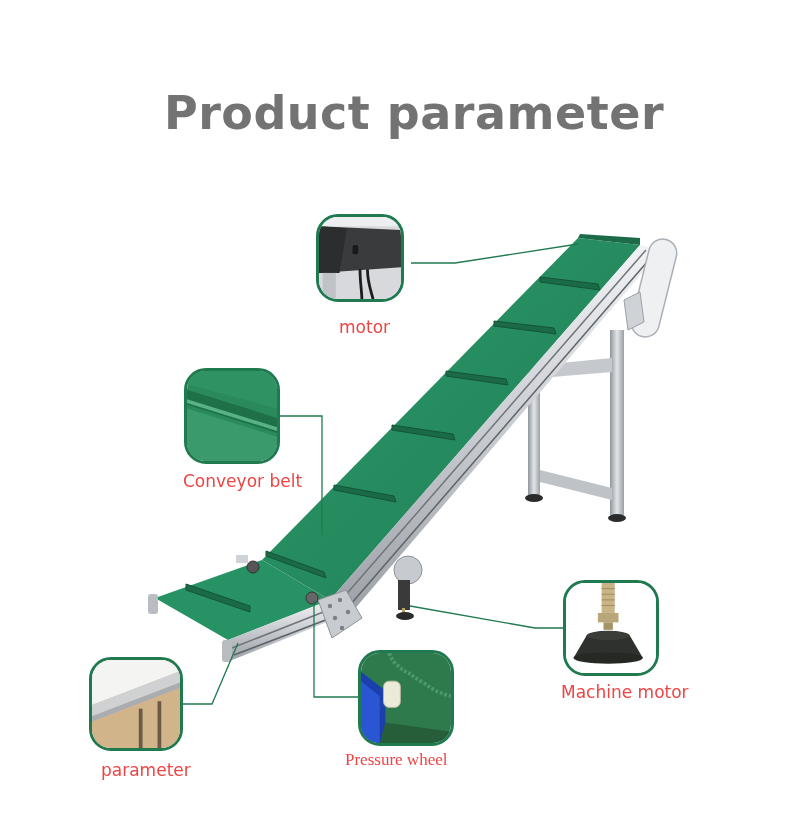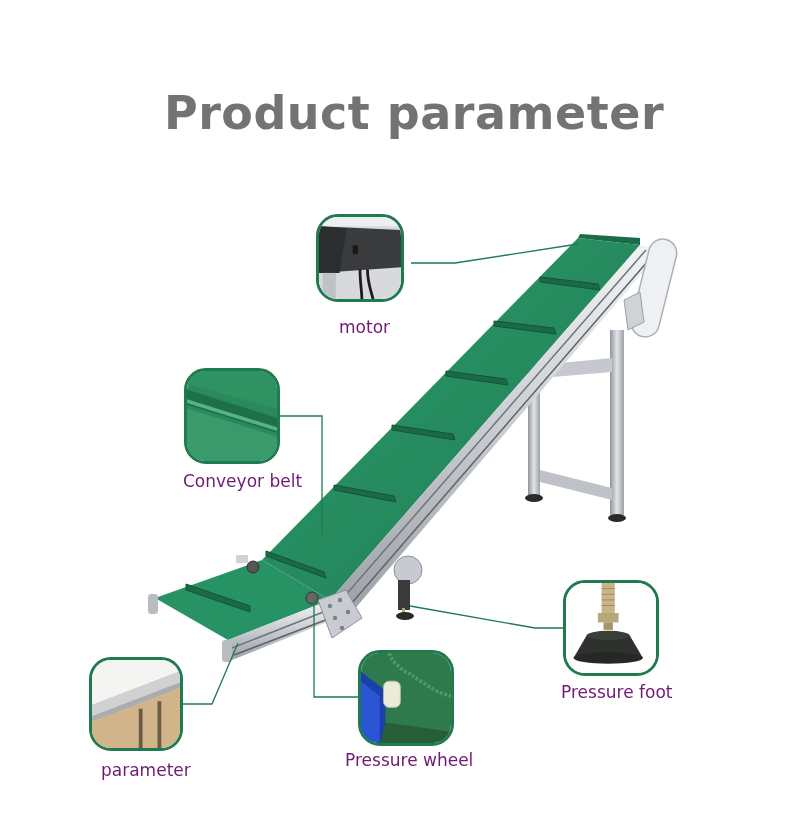--- a/index.html
+++ b/index.html
@@ -10,21 +10,21 @@
     color: #737373; letter-spacing: 0.5px;
   }
   .scene { position: absolute; left: 0; top: 0; width: 796px; height: 837px; }
   .callout { position: absolute; }
   .thumb {
     position: absolute; width: 88px; height: 88px; border: 3px solid #1f7a4f;
     border-radius: 22px; overflow: hidden; box-sizing: border-box; background: #fff;
   }
   .thumb svg { width: 100%; height: 100%; display: block; }
   .label {
-    position: absolute; font-size: 17px; color: #701a75; white-space: nowrap;
+    position: absolute; font-size: 17px; color: #ef4444; white-space: nowrap;
     font-family: "DejaVu Sans", sans-serif;
   }
 </style>
 </head>
 <body>
 
 <div class="title">Product parameter</div>
 
 <svg class="scene" viewBox="0 0 796 837" xmlns="http://www.w3.org/2000/svg">
   <defs>
@@ -154,35 +154,35 @@
           <line x1="38" y1="18" x2="52" y2="18"></line>
           <line x1="38" y1="24" x2="52" y2="24"></line>
         </g>
       <rect x="34" y="32" width="22" height="10" fill="#b9a77c"></rect>
       <rect x="40" y="42" width="10" height="8" fill="#a59468"></rect>
       <polygon points="22,56 68,56 82,80 8,80" fill="#2e312d"></polygon>
       <ellipse cx="45" cy="56" rx="23" ry="5" fill="#3a3d38"></ellipse>
       <ellipse cx="45" cy="80" rx="37" ry="6" fill="#262824"></ellipse>
     </svg>
   </div>
-  <div class="label" style="left:561px; top:682px;">Pressure foot</div>
+  <div class="label" style="left:561px; top:682px;">Machine motor</div>
 </div>
 
 <div class="callout">
   <div class="thumb" style="left:358px; top:650px; width:96px; height:96px;">
     <svg viewBox="0 0 96 96">
       <rect width="96" height="96" fill="#2f7a4c"></rect>
       <path d="M30 0 Q34 10 40 14 Q46 20 52 22 Q60 28 70 34 Q80 42 96 46" stroke="#4b9a6a" stroke-width="4" fill="none" stroke-dasharray="3 2"></path>
       <polygon points="0,20 26,40 26,96 0,96" fill="#1c3fae"></polygon>
       <polygon points="0,30 20,46 20,96 0,96" fill="#2a56d4"></polygon>
       <rect x="24" y="30" width="18" height="28" rx="6" fill="#ecebd9" stroke="#b9b79e"></rect>
       <polygon points="26,74 96,84 96,96 20,96" fill="#265e3a"></polygon>
     </svg>
   </div>
-  <div class="label" style="left:345px; top:750px;">Pressure wheel</div>
+  <div class="label" style="left:345px; top:750px;font-family:Liberation Serif, serif;">Pressure wheel</div>
 </div>
 
 <div class="callout">
   <div class="thumb" style="left:89px; top:657px; width:94px; height:94px;">
     <svg viewBox="0 0 94 94">
       <rect width="94" height="94" fill="#d9bf9a"></rect>
       <polygon points="0,0 94,0 94,12 0,48" fill="#f4f4f2"></polygon>
       <polygon points="0,48 94,12 94,24 0,60" fill="#cfd1d3"></polygon>
       <polygon points="0,60 94,24 94,30 0,66" fill="#a9adb1"></polygon>
       <polygon points="0,66 94,30 94,94 0,94" fill="#d1b48a"></polygon>

